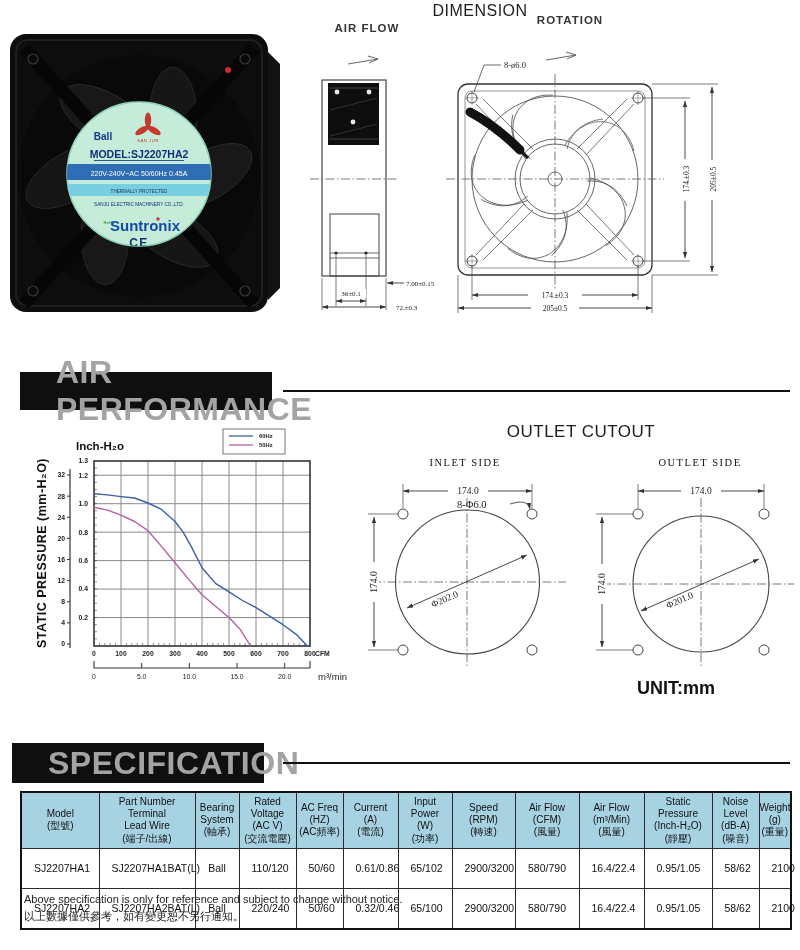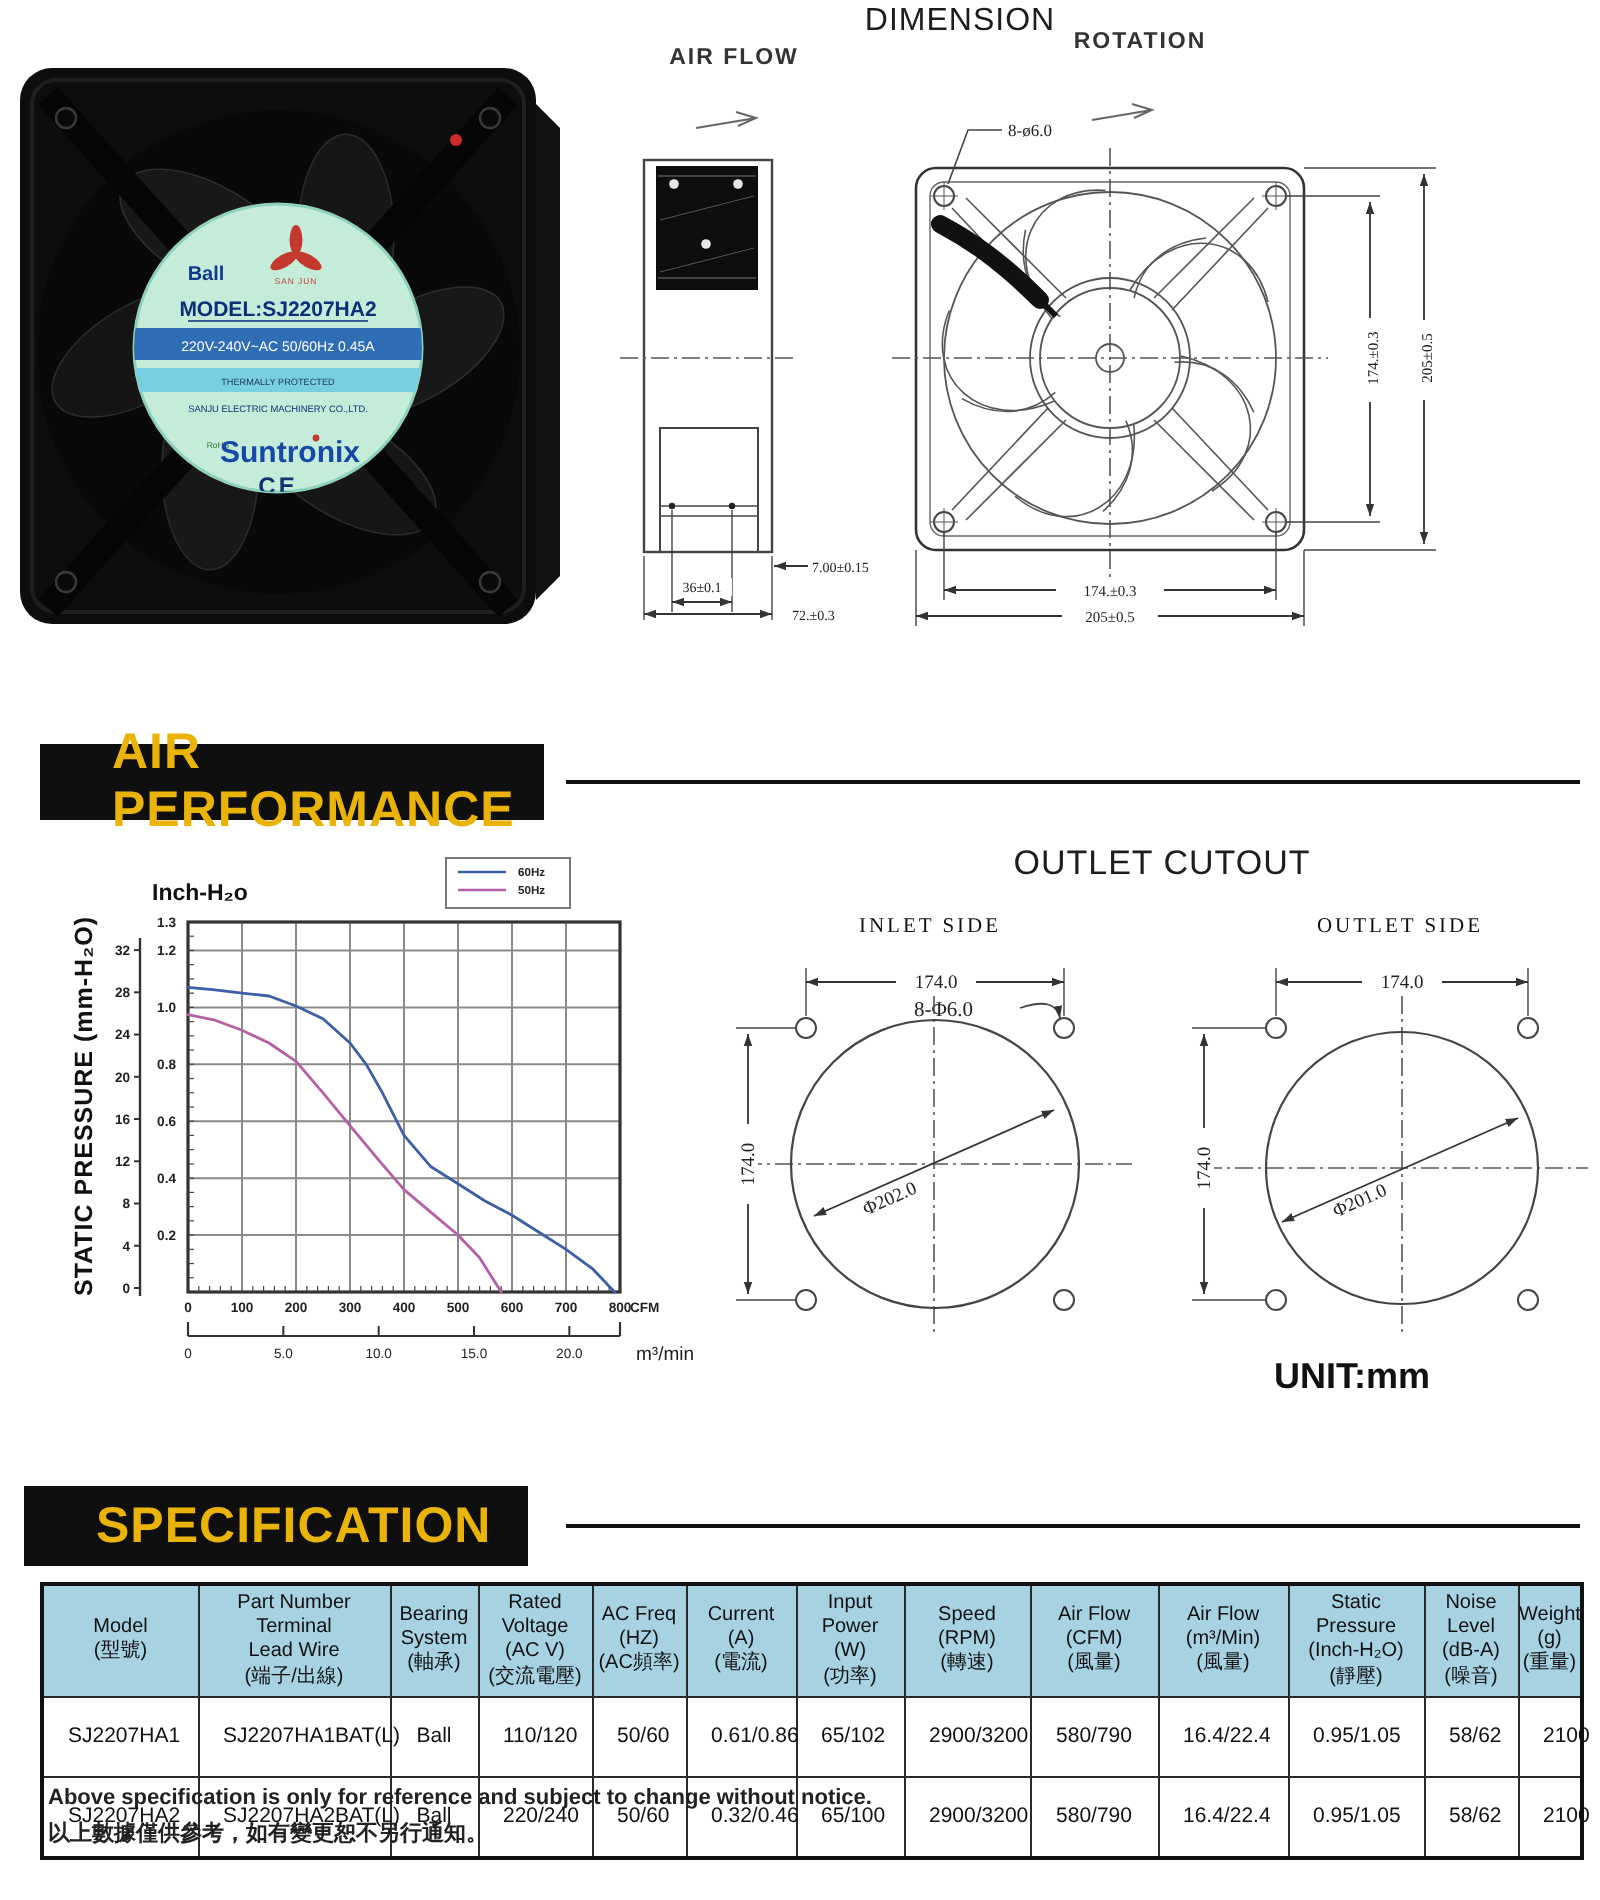--- a/index.html
+++ b/index.html
@@ -1,27 +1,27 @@
 <!DOCTYPE html>
 <html><head>
 <meta charset="utf-8">
 <style>
   html,body{margin:0;padding:0;background:#fff;}
   .page{position:relative;width:800px;height:950px;background:#fff;overflow:hidden;
         font-family:"Liberation Sans",sans-serif;color:#222;}
   .abs{position:absolute;}
   .sec-title{font-weight:400;color:#1d1d1d;letter-spacing:.5px;}
-  .banner{background:#0f0f0f;color:#eab308;font-weight:700;font-size:25px;letter-spacing:.5px;
+  .banner{background:#0f0f0f;color:#a3a3a3;font-weight:700;font-size:32px;letter-spacing:.5px;
           display:flex;align-items:center;padding-left:36px;box-sizing:border-box;}
   .rule{background:#0f0f0f;height:2px;}
   #spec-table{border-collapse:collapse;table-layout:fixed;width:770px;border:2px solid #111;background:#fff;}
   #spec-table th,#spec-table td{border:1px solid #2a2a2a;text-align:center;vertical-align:middle;padding:12px;}
   #spec-table th{background:#a7d2e2;font-weight:400;font-size:10px;line-height:1.22;padding:3px 0;color:#111;}
   #spec-table td{font-size:10.5px;height:15px;color:#111;}
-  .footnote{font-size:11px;color:#222;font-weight:bold;}
+  .footnote{font-size:11px;color:#222;}
   svg text{user-select:none;}
 </style>
 </head>
 <body>
 
 <div class="page">
 
   <div class="abs sec-title" style="left:330px;top:2px;width:300px;text-align:center;font-size:16px;">DIMENSION</div>
 
   <svg class="abs" style="left:6px;top:26px;" width="278" height="300" viewBox="0 0 278 300">

